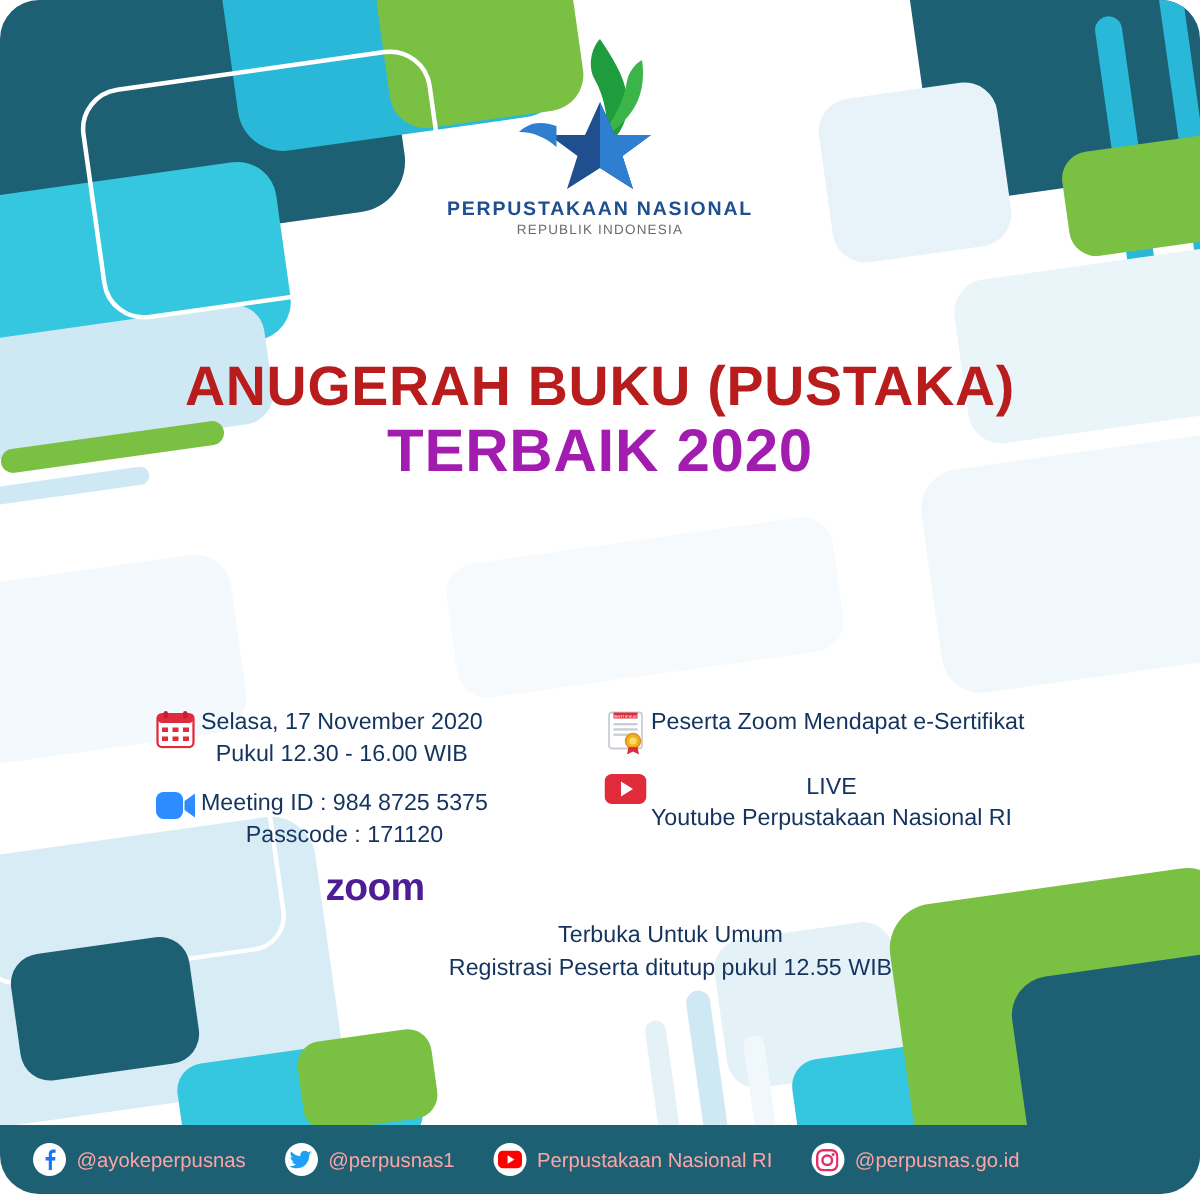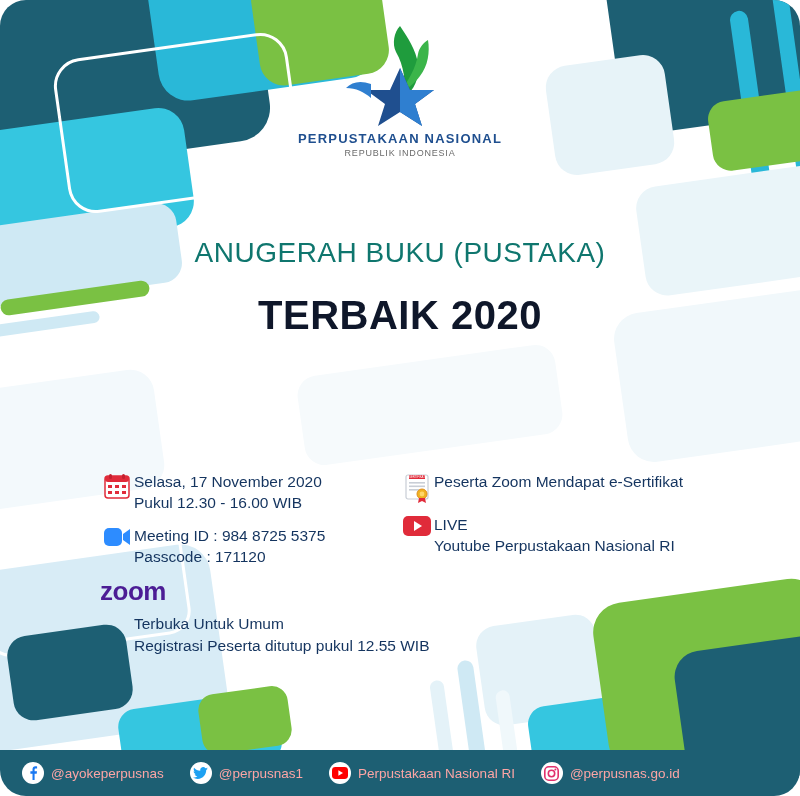--- a/index.html
+++ b/index.html
@@ -269,44 +269,45 @@
 
   
   #headline {
     position: absolute;
     left: 0; right: 0;
     top: 238px;
     text-align: center;
     z-index: 6;
   }
   .head-line1 {
-    font-size: 28px;
-    font-weight: normal;
-    color: #0f766e;
+    font-size: 37px;
+    font-weight: bold;
+    color: #b91c1c;
     letter-spacing: 0.5px;
     line-height: 1.1;
   }
   .head-line2 {
-    margin-top: 24px;
+    margin-top: 0;
     font-size: 40px;
     font-weight: bold;
-    color: #0f172a;
+    color: #a21caf;
     letter-spacing: 0.5px;
     line-height: 1.1;
   }
 
   
   #info {
     position: absolute;
     left: 100px;
     top: 472px;
     width: 660px;
     z-index: 6;
     font-size: 15.5px;
     color: #1b3b6f;
+    text-align: center;
   }
   .info-cols {
     display: flex;
     align-items: flex-start;
   }
   .col-left { width: 300px; }
   .col-right { width: 360px; }
 
   .row {
     display: flex;

